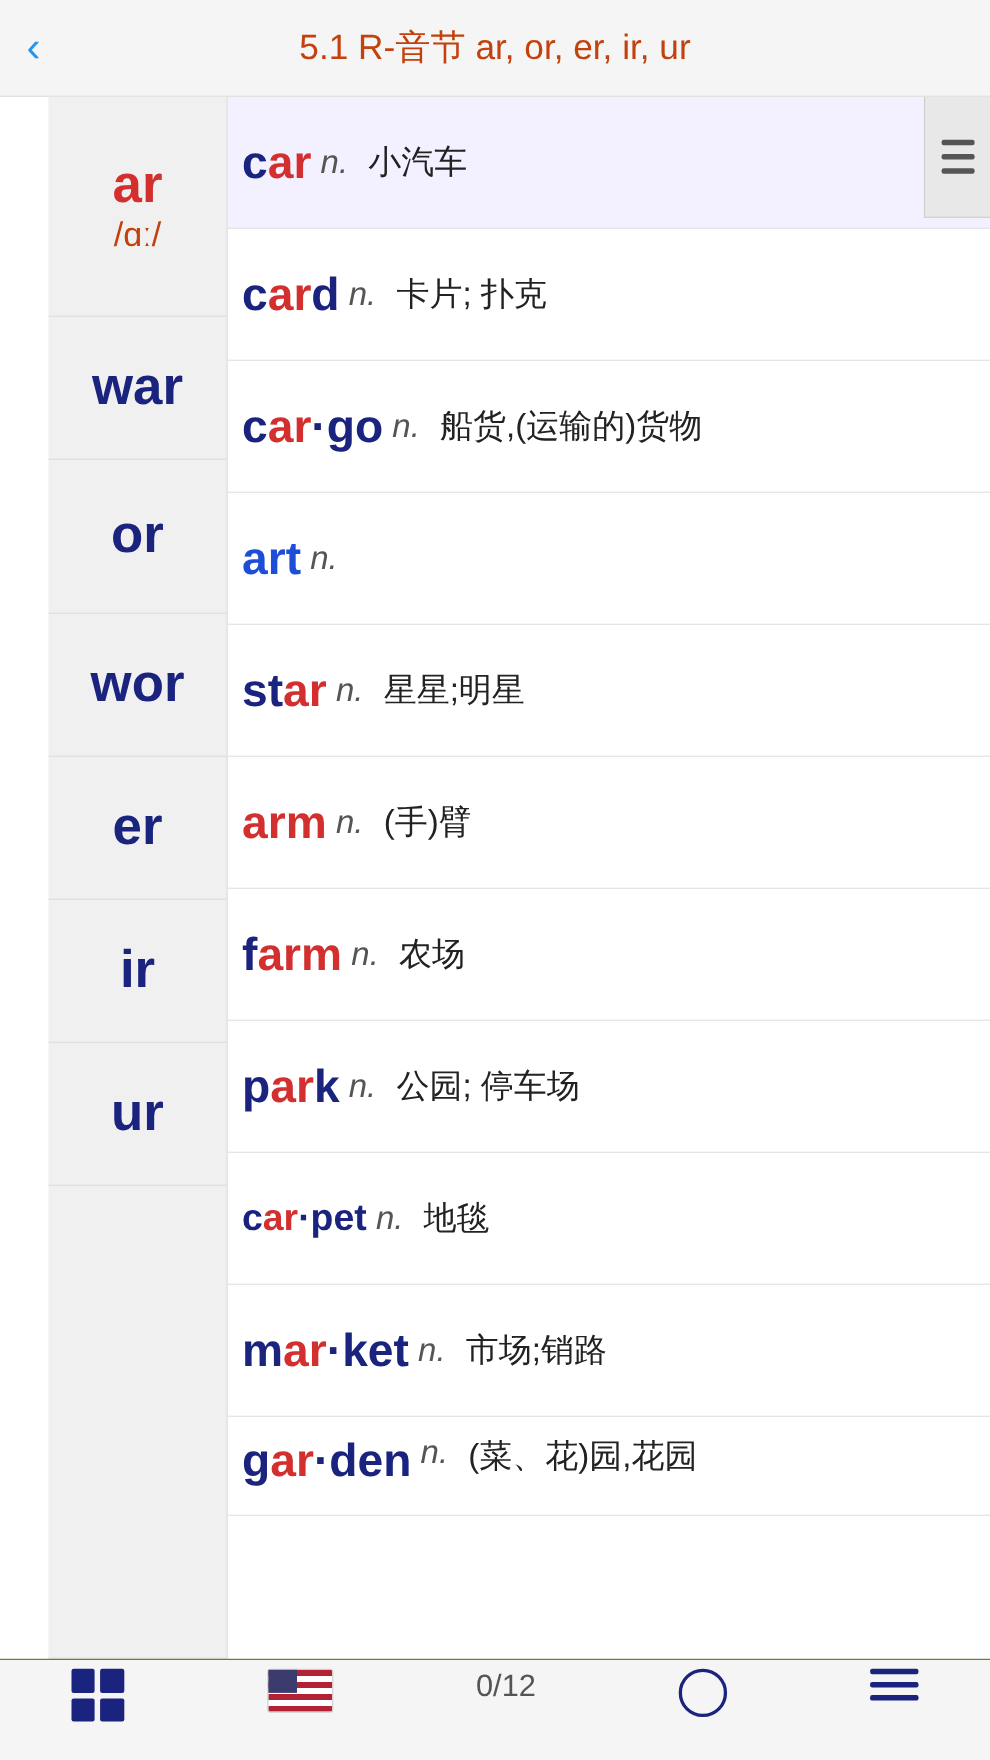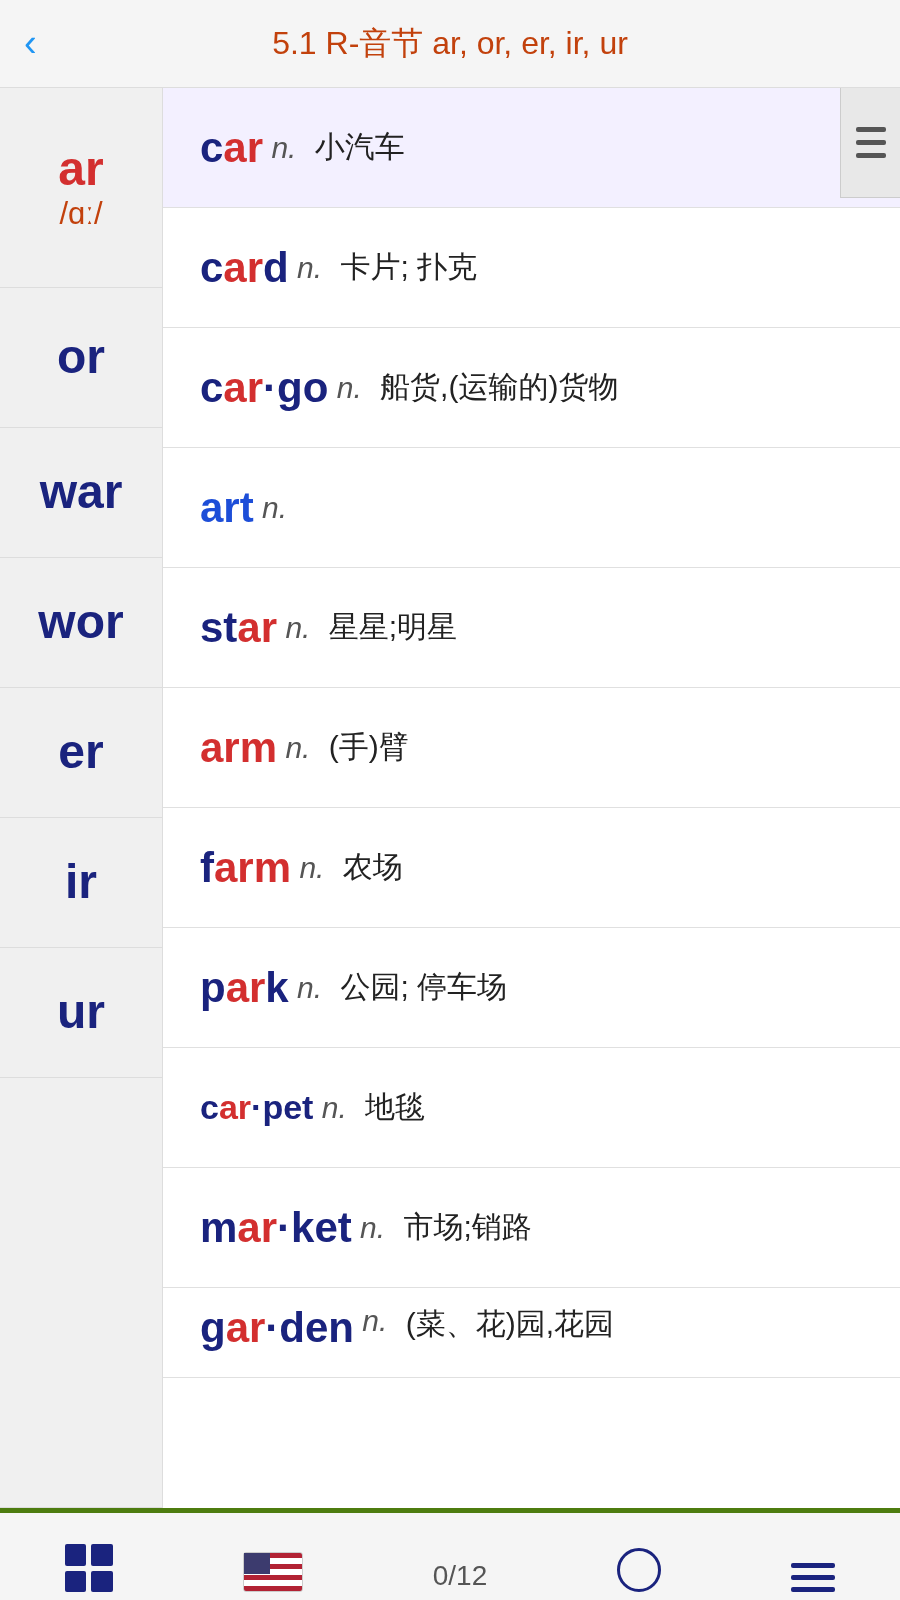--- a/index.html
+++ b/index.html
@@ -34,20 +34,21 @@
       font-size: 32px;
       color: #c2410c;
       font-weight: 500;
     }
 
     
     .content {
       display: flex;
       height: 1420px;
       position: relative;
+      margin-left: 44px;
     }
 
     
     .sidebar {
       width: 163px;
       background: #f0f0f0;
       border-right: 1px solid #ddd;
       display: flex;
       flex-direction: column;
     }
@@ -78,21 +79,21 @@
     .word-list {
       flex: 1;
       display: flex;
       flex-direction: column;
       overflow: hidden;
       position: relative;
     }
     .word-item {
       display: flex;
       align-items: center;
-      padding: 28px 37px;
+      padding: 28px 13px;
       border-bottom: 1px solid #e0e0e0;
       min-height: 120px;
       cursor: pointer;
     }
     .word-item:first-child {
       background: #f3f0ff;
     }
     .word-pos {
       font-size: 30px;
       font-style: italic;
@@ -128,23 +129,23 @@
     }
 
     
     .toolbar {
       position: absolute;
       bottom: 0;
       left: 0;
       width: 900px;
       height: 92px;
       background: #f5f5f5;
-      border-top: 5px solid #4d7c0f;
-      display: flex;
-      align-items: flex-end;
+      border-top: 1px solid #4d7c0f;
+      display: flex;
+      align-items: flex-start;
       justify-content: space-around;
     }
     .toolbar-btn {
       display: flex;
       flex-direction: column;
       align-items: center;
       justify-content: center;
       cursor: pointer;
       padding: 8px 20px;
     }
@@ -215,26 +216,26 @@
 
 <div class="content">
 
   <div class="sidebar">
 
     <div class="sidebar-item" style="height:200px;">
       <span class="phoneme" style="color:#d32f2f;">ar</span>
       <span class="ipa">/ɑː/</span>
     </div>
 
+    <div class="sidebar-item" style="height:130px;">
+      <span class="phoneme blue">war</span>
+    </div>
+
     <div class="sidebar-item" style="height:140px;">
       <span class="phoneme blue">or</span>
-    </div>
-
-    <div class="sidebar-item" style="height:130px;">
-      <span class="phoneme blue">war</span>
     </div>
 
     <div class="sidebar-item" style="height:130px;">
       <span class="phoneme blue">wor</span>
     </div>
 
     <div class="sidebar-item" style="height:130px;">
       <span class="phoneme blue">er</span>
     </div>
 

